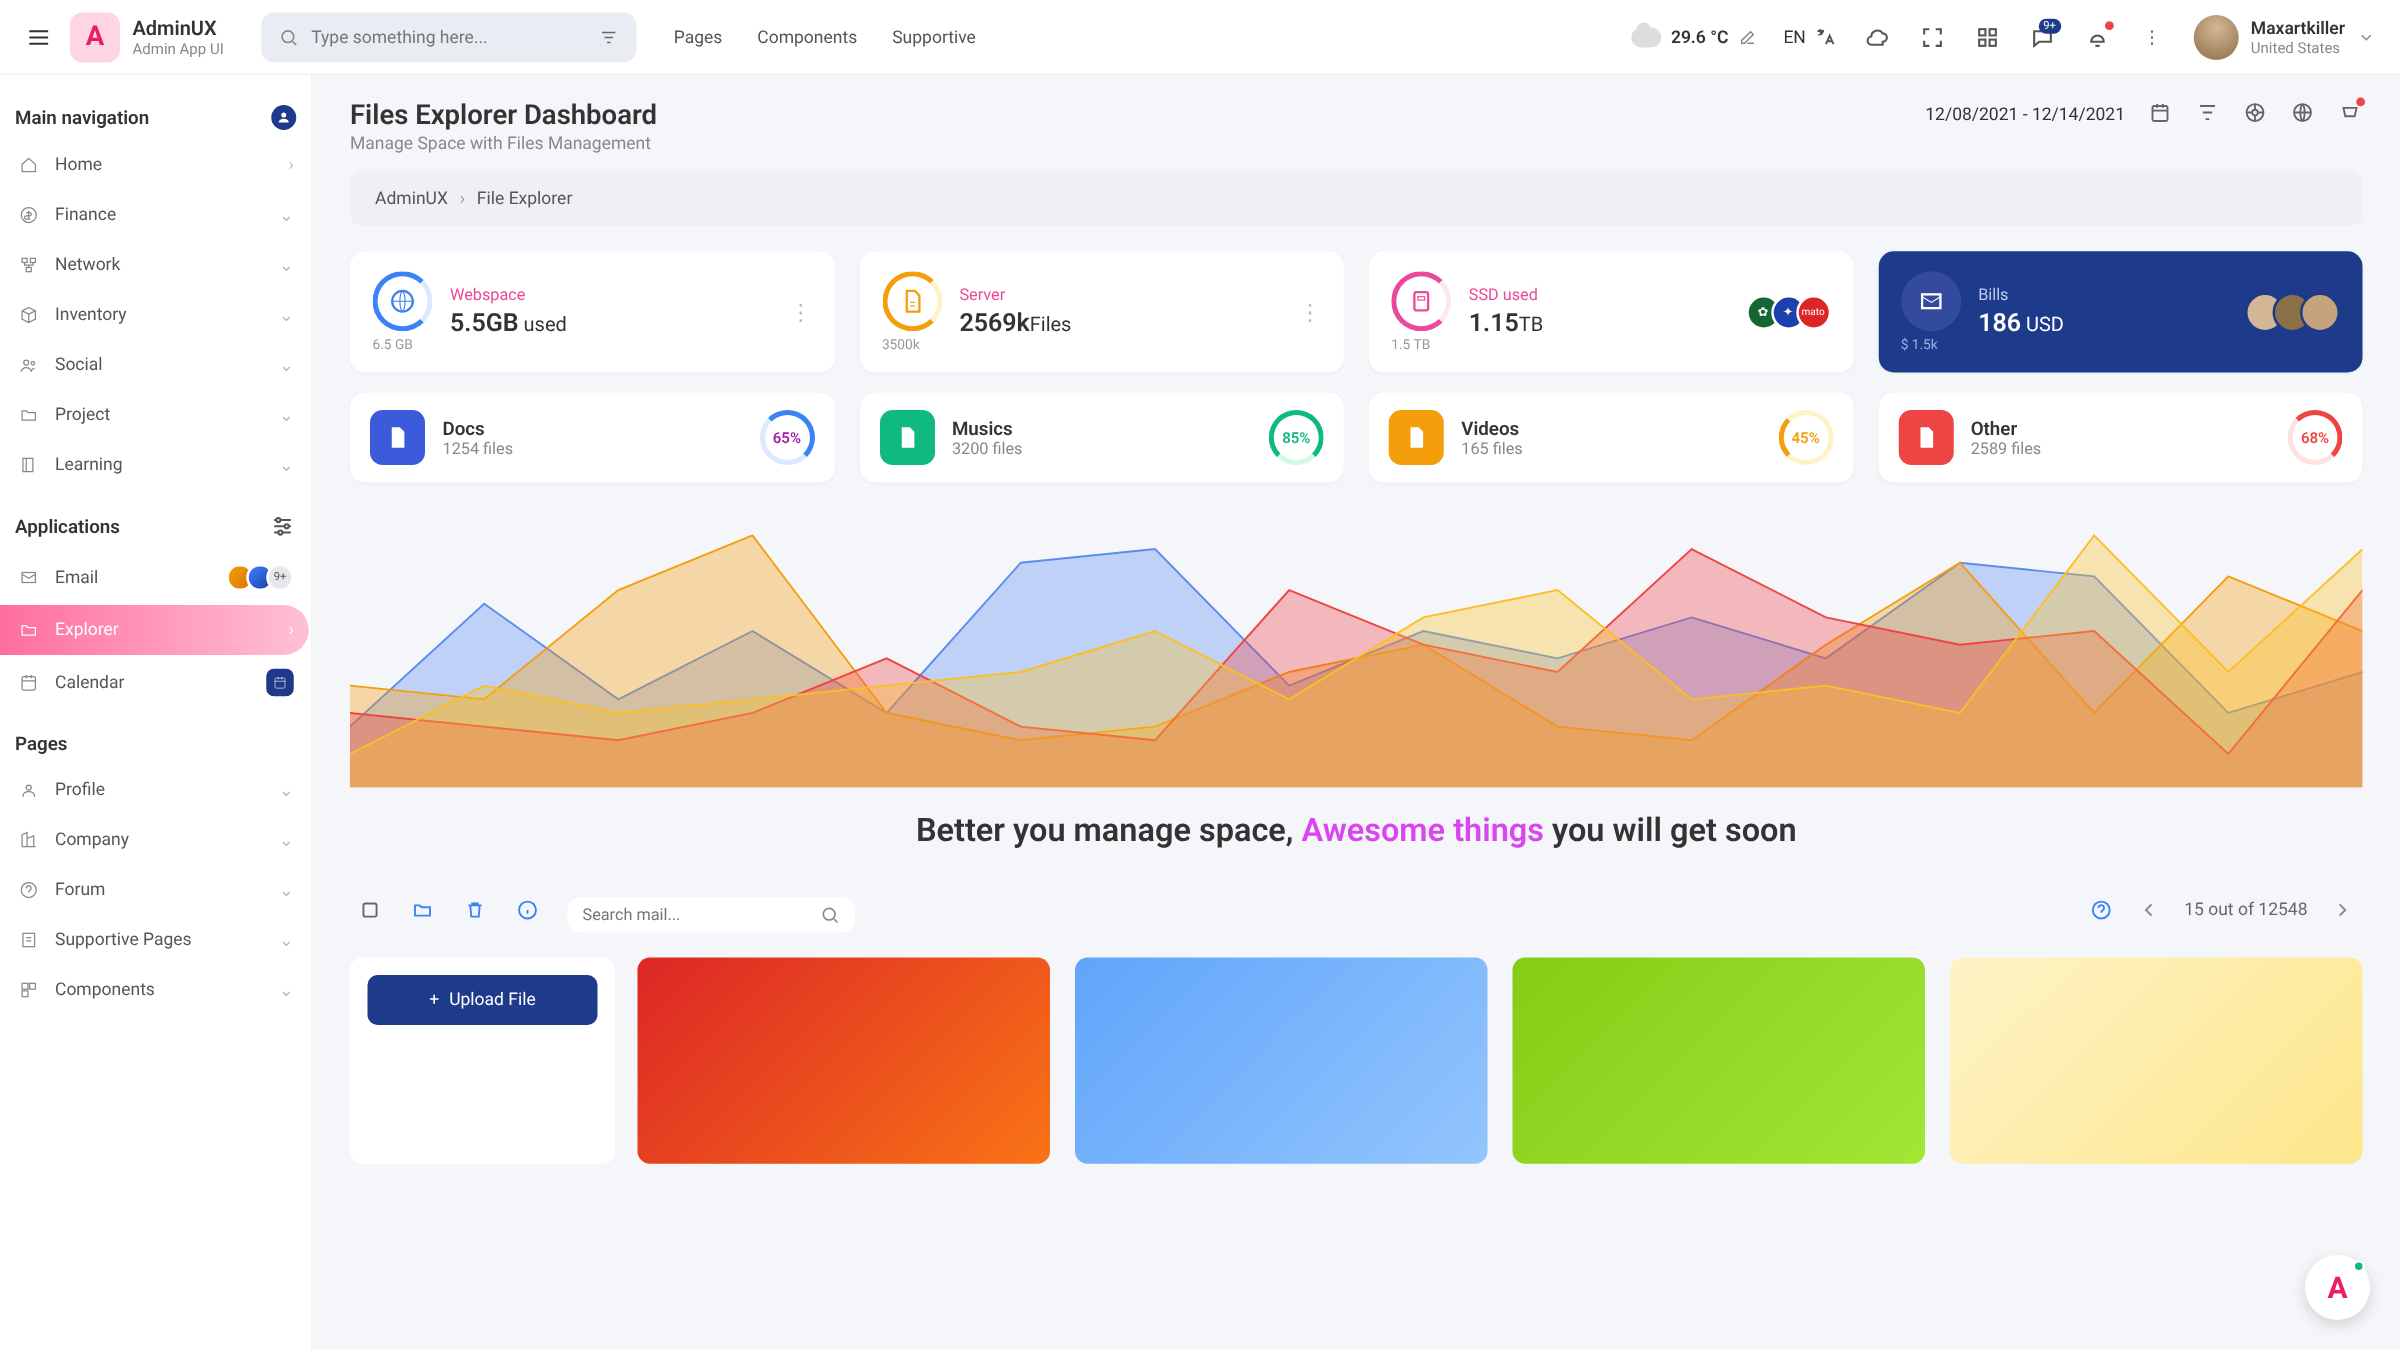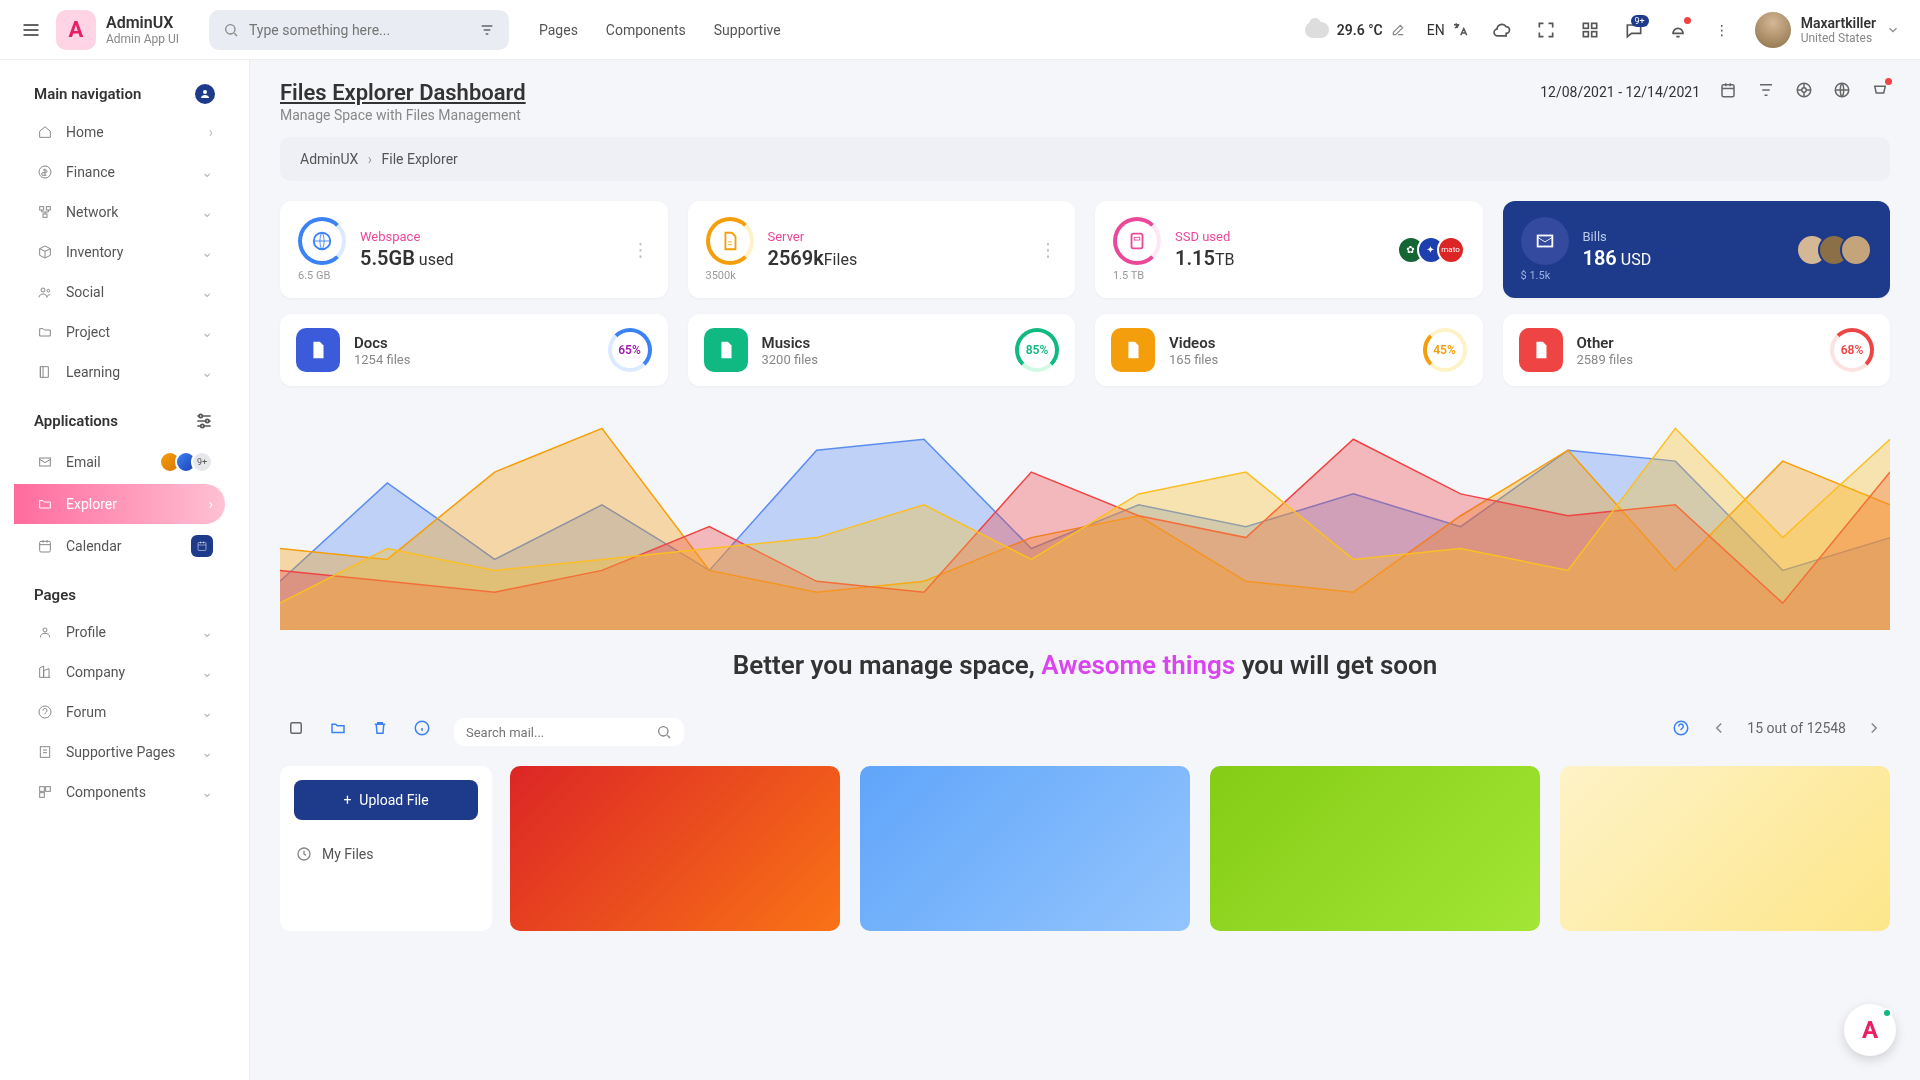--- a/index.html
+++ b/index.html
@@ -24,21 +24,21 @@
 .hi svg { width:20px; height:20px; }
 .badge-9 { position:absolute; top:-4px; right:-4px; background:#1e3a8a; color:#fff; font-size:9px; padding:1px 4px; border-radius:6px; }
 .dot-red { position:absolute; top:-2px; right:-2px; width:7px; height:7px; background:#ef4444; border-radius:50%; }
 .user-box { display:flex; align-items:center; gap:10px; }
 .avatar { width:36px; height:36px; border-radius:50%; background:#999; background:radial-gradient(circle at 50% 30%, #d4b896, #8b6f47); }
 .user-txt .name { font-weight:600; font-size:14px; }
 .user-txt .loc { font-size:12px; color:#888; }
 
 
 .body-wrap { display:flex; height:calc(1080px - 60px); }
-.sidebar { width:250px; background:#fff; border-right:1px solid #eee; padding:16px 24px; overflow-y:auto; }
+.sidebar { width:250px; background:#fff; border-right:1px solid #eee; padding:16px 2px; overflow-y:auto; }
 .sb-title { display:flex; justify-content:space-between; align-items:center; font-weight:600; padding:8px 10px; font-size:15px; }
 .sb-title .user-ic { width:20px; height:20px; background:#1e3a8a; border-radius:50%; display:flex; align-items:center; justify-content:center; }
 .sb-title .user-ic svg { width:12px; height:12px; fill:#fff; }
 .sb-item { display:flex; align-items:center; gap:12px; padding:11px 12px; border-radius:8px; cursor:pointer; color:#555; font-size:14px; }
 .sb-item.active { background:linear-gradient(90deg,#ff6b9d,#ffc1d4); color:#fff; border-radius:0 20px 20px 0; margin-left:-10px; padding-left:22px; position:relative; }
 .sb-item .chev { margin-left:auto; color:#bbb; }
 .sb-item.active .chev { color:#fff; }
 .sb-ic { width:18px; height:18px; display:inline-flex; align-items:center; justify-content:center; }
 .sb-ic svg { width:16px; height:16px; stroke:#888; fill:none; stroke-width:1.5; }
 .sb-item.active .sb-ic svg { stroke:#fff; }
@@ -46,21 +46,21 @@
 .mini-av { width:22px; height:22px; border-radius:50%; margin-left:-6px; border:2px solid #fff; }
 .mini-av.a1 { background:linear-gradient(135deg,#f59e0b,#d97706); }
 .mini-av.a2 { background:linear-gradient(135deg,#3b82f6,#1e40af); }
 .mini-av.more { background:#e5e7eb; display:flex; align-items:center; justify-content:center; font-size:9px; color:#555; }
 .cal-badge { width:22px; height:22px; background:#1e3a8a; border-radius:6px; margin-left:auto; display:flex; align-items:center; justify-content:center; }
 .cal-badge svg { width:12px; height:12px; stroke:#fff; fill:none; }
 
 
 .main { flex:1; overflow-y:auto; padding:20px 30px; position:relative; }
 .page-head { display:flex; align-items:flex-start; }
-.page-head h1 { font-size:22px; font-weight:600;text-decoration:underline; }
+.page-head h1 { font-size:22px; font-weight:600; }
 .page-head .subtitle { color:#888; font-size:14px; margin-top:2px; }
 .head-tools { margin-left:auto; display:flex; align-items:flex-end; gap:18px; }
 .daterange { font-size:14px; color:#333; }
 .tool-ic { width:20px; height:20px; display:flex; align-items:center; justify-content:center; color:#666; cursor:pointer; position:relative;}
 .tool-ic svg{width:18px;height:18px;}
 
 .breadcrumb { background:#eef0f6; border-radius:10px; padding:14px 20px; margin-top:14px; font-size:14px; color:#555; }
 .breadcrumb a { color:#555; }
 .breadcrumb .sep { margin:0 6px; color:#999; }
 
@@ -654,27 +654,20 @@
       </div>
     </div>
 
     <div class="files-body">
       <div class="files-side">
         <div class="upload-btn">
           <span>+</span>
           <span>Upload File</span>
         </div>
         <div id="fs-items">
-            <div class="fs-item ">
-      <svg width="16" height="16" viewBox="0 0 24 24" fill="none" stroke="#888" stroke-width="2">
-                <circle cx="12" cy="12" r="9"></circle>
-                <path d="M12 7v5l3 2"></path>
-              </svg>
-      <span>My Files</span>
-    </div>
           </div>
       </div>
       <div class="files-grid">
         <div class="file-thumb ft1"></div>
         <div class="file-thumb ft2"></div>
         <div class="file-thumb ft3"></div>
         <div class="file-thumb ft4"></div>
       </div>
     </div>
   </div>

